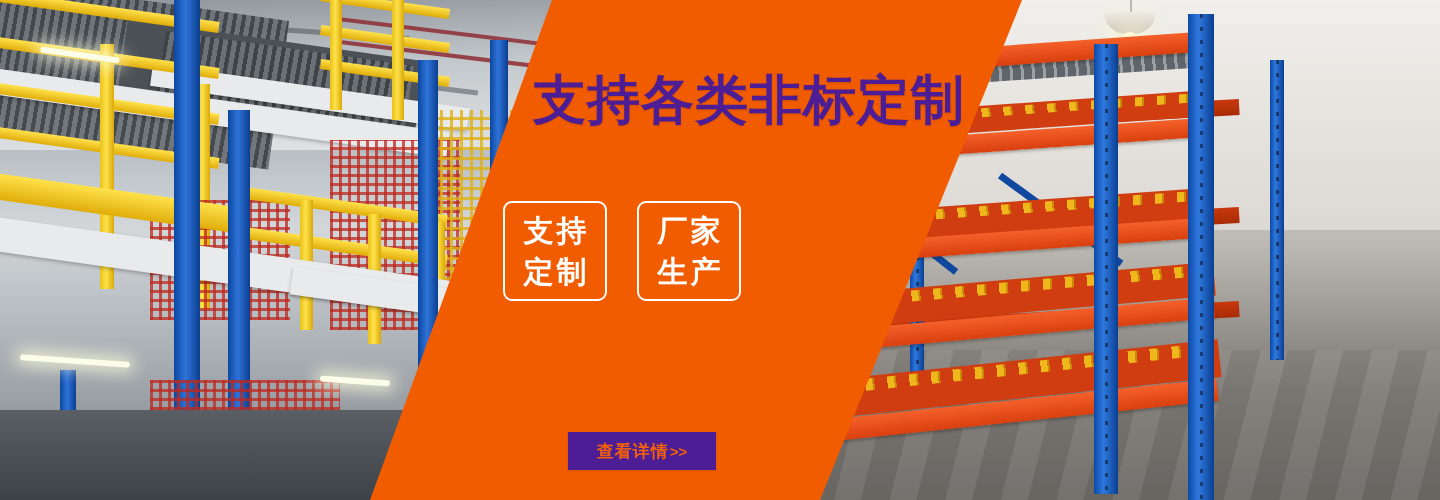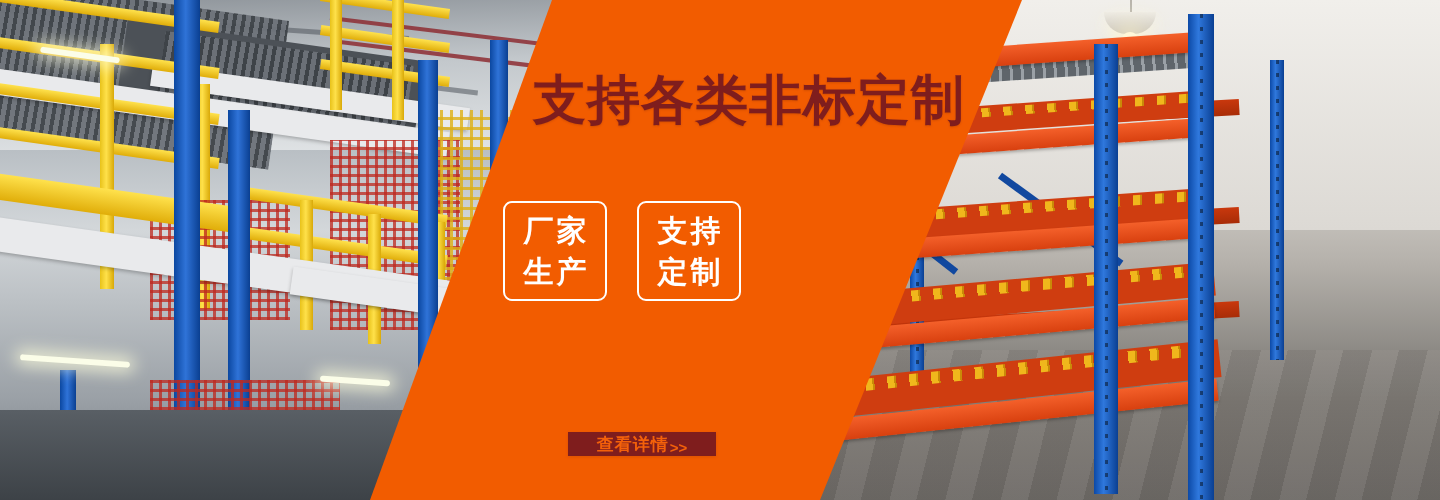--- a/index.html
+++ b/index.html
@@ -68,37 +68,37 @@
     background:#fff7d8;box-shadow:0 0 18px 8px rgba(255,245,200,.55);}
 
   
   #orange-panel{position:absolute;left:0;top:0;width:1440px;height:500px;
     background:#f25c00;
     clip-path:polygon(552px 0, 1022px 0, 820px 500px, 370px 500px);}
 
   #content{position:absolute;left:0;top:0;width:1440px;height:500px;}
 
   #headline{position:absolute;left:533px;top:70px;width:460px;
-    color:#7f1d1d;font-size:53px;font-weight:bold;line-height:60px;letter-spacing:1px;
+    color:#4c1d95;font-size:53px;font-weight:bold;line-height:60px;letter-spacing:1px;
     white-space:nowrap;text-shadow:0 1px 2px rgba(120,40,0,.25);}
 
   #subhead{position:absolute;left:535px;top:143px;
     color:#fff;font-size:23px;font-weight:300;letter-spacing:4.1px;white-space:nowrap;}
 
   #badges{position:absolute;left:503px;top:201px;display:flex;gap:30px;}
   .badge{width:100px;height:96px;border:2px solid #fff;border-radius:9px;
     display:flex;flex-direction:column;align-items:center;justify-content:center;
     color:#fff;font-size:30px;font-weight:bold;line-height:41px;letter-spacing:3px;}
   .badge span{display:block;text-indent:3px;}
 
   #desc{position:absolute;left:500px;top:312px;width:380px;text-align:center;
     color:rgba(255,255,255,.52);font-size:9.5px;letter-spacing:1.15px;line-height:14.5px;}
 
-  #cta{position:absolute;left:568px;top:432px;width:148px;height:24px;background:#7f1d1d;
-    display:flex;align-items:flex-end;justify-content:center;
+  #cta{position:absolute;left:568px;top:432px;width:148px;height:38px;background:#4c1d95;
+    display:flex;align-items:center;justify-content:center;
     color:#f4610a;font-size:17px;font-weight:bold;letter-spacing:1px;
     text-decoration:none;box-shadow:0 1px 3px rgba(120,40,0,.18);}
   #cta .arrow{font-size:15px;font-weight:bold;letter-spacing:0;margin-left:1px;}
 </style>
 </head>
 <body>
 
 <div id="banner">
 
   <div class="photo" id="photo-left">
@@ -202,26 +202,26 @@
     <div class="upright" style="left:510px;top:60px;width:14px;height:300px;"></div>
   </div>
 
   <div id="orange-panel"></div>
 
   <div id="content">
     <div id="headline">支持各类非标定制</div>
 
     <div id="badges">
       <div class="badge">
+        <span>支持</span>
+        <span>定制</span>
+      </div>
+      <div class="badge">
         <span>厂家</span>
         <span>生产</span>
-      </div>
-      <div class="badge">
-        <span>支持</span>
-        <span>定制</span>
       </div>
     </div>
 
 
     <a id="cta" href="#">
       <span>查看详情</span>
         <span class="arrow">&gt;&gt;</span>
     </a>
   </div>
 </div>

